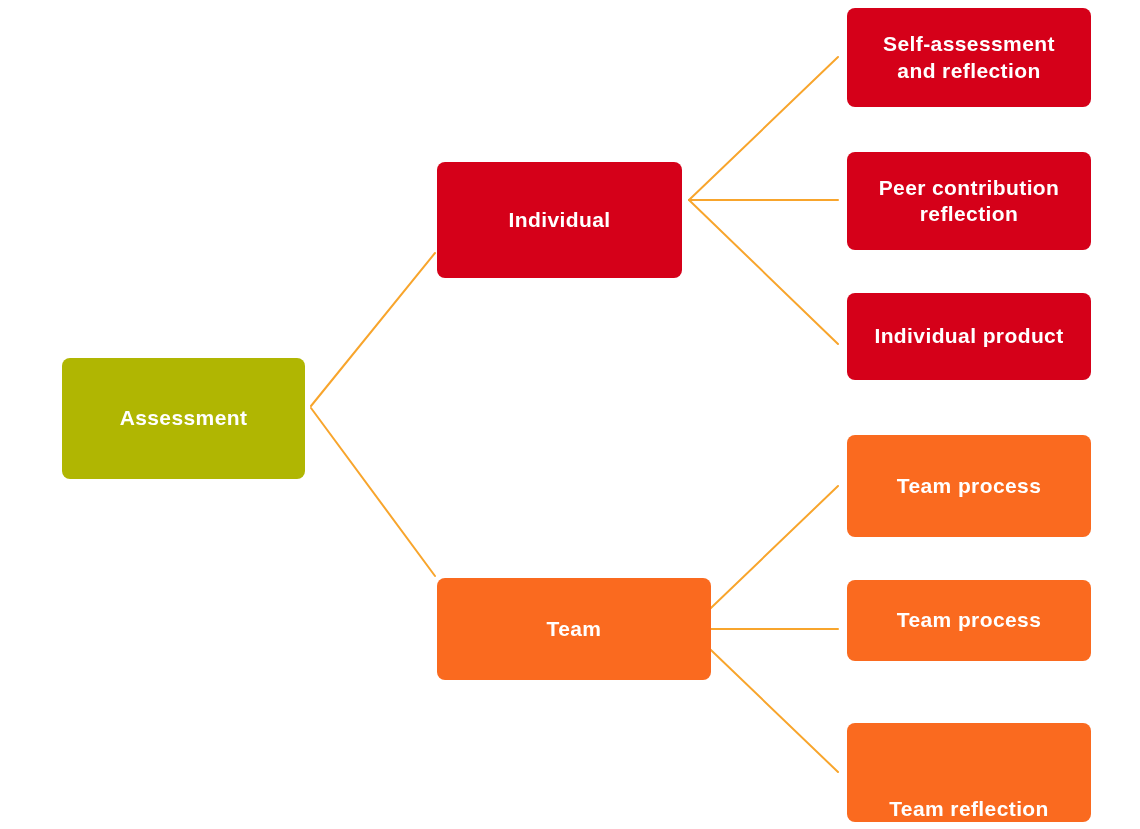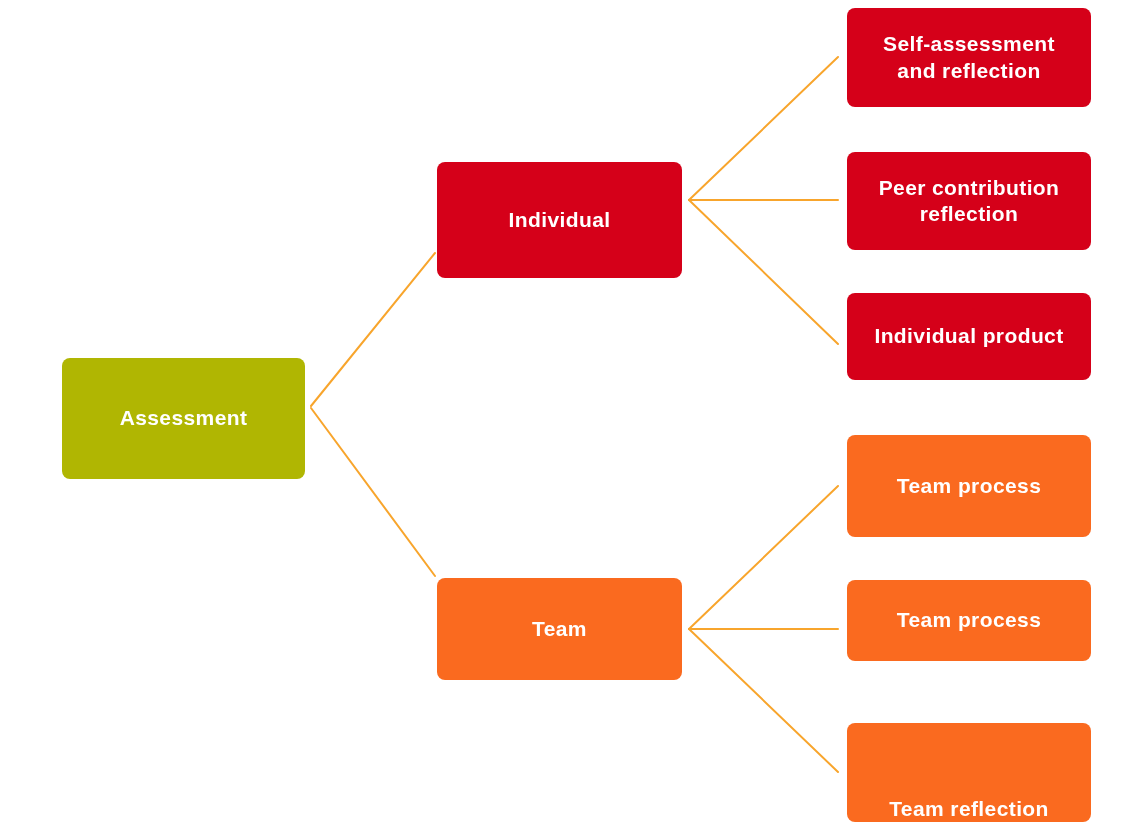--- a/index.html
+++ b/index.html
@@ -44,21 +44,21 @@
     line-height: 1.25;
     padding: 0 22px;
     cursor: default;
   }
   .node--green  { background: var(--green,  #b0b602); }
   .node--red    { background: var(--red,    #d50019); }
   .node--orange { background: var(--orange, #fa6a1f); }
 
   .node--root            { left: 62px;  top: 358px; width: 243px; height: 121px;  }
   .node--individual      { left: 437px; top: 150px; width: 245px; height: 116px; margin-top: 12px; }
-  .node--team            { left: 437px; top: 578px; width: 245px; height: 102px; }
+  .node--team            { left: 437px; top: 578px; width: 274px; height: 102px; }
   .node--self-assessment { left: 847px; top: 8px;   width: 244px; height: 99px;  }
   .node--peer            { left: 847px; top: 152px; width: 244px; height: 98px;  }
   .node--ind-product     { left: 847px; top: 293px; width: 244px; height: 87px; }
   .node--team-product    { left: 847px; top: 435px; width: 244px; height: 102px; }
   .node--team-process    { left: 847px; top: 580px; width: 244px; height: 81px; }
   .node--team-reflection { left: 847px; top: 723px; width: 244px; height: 99px; align-items: flex-end;  }
 </style>
 </head>
 <body>
 

